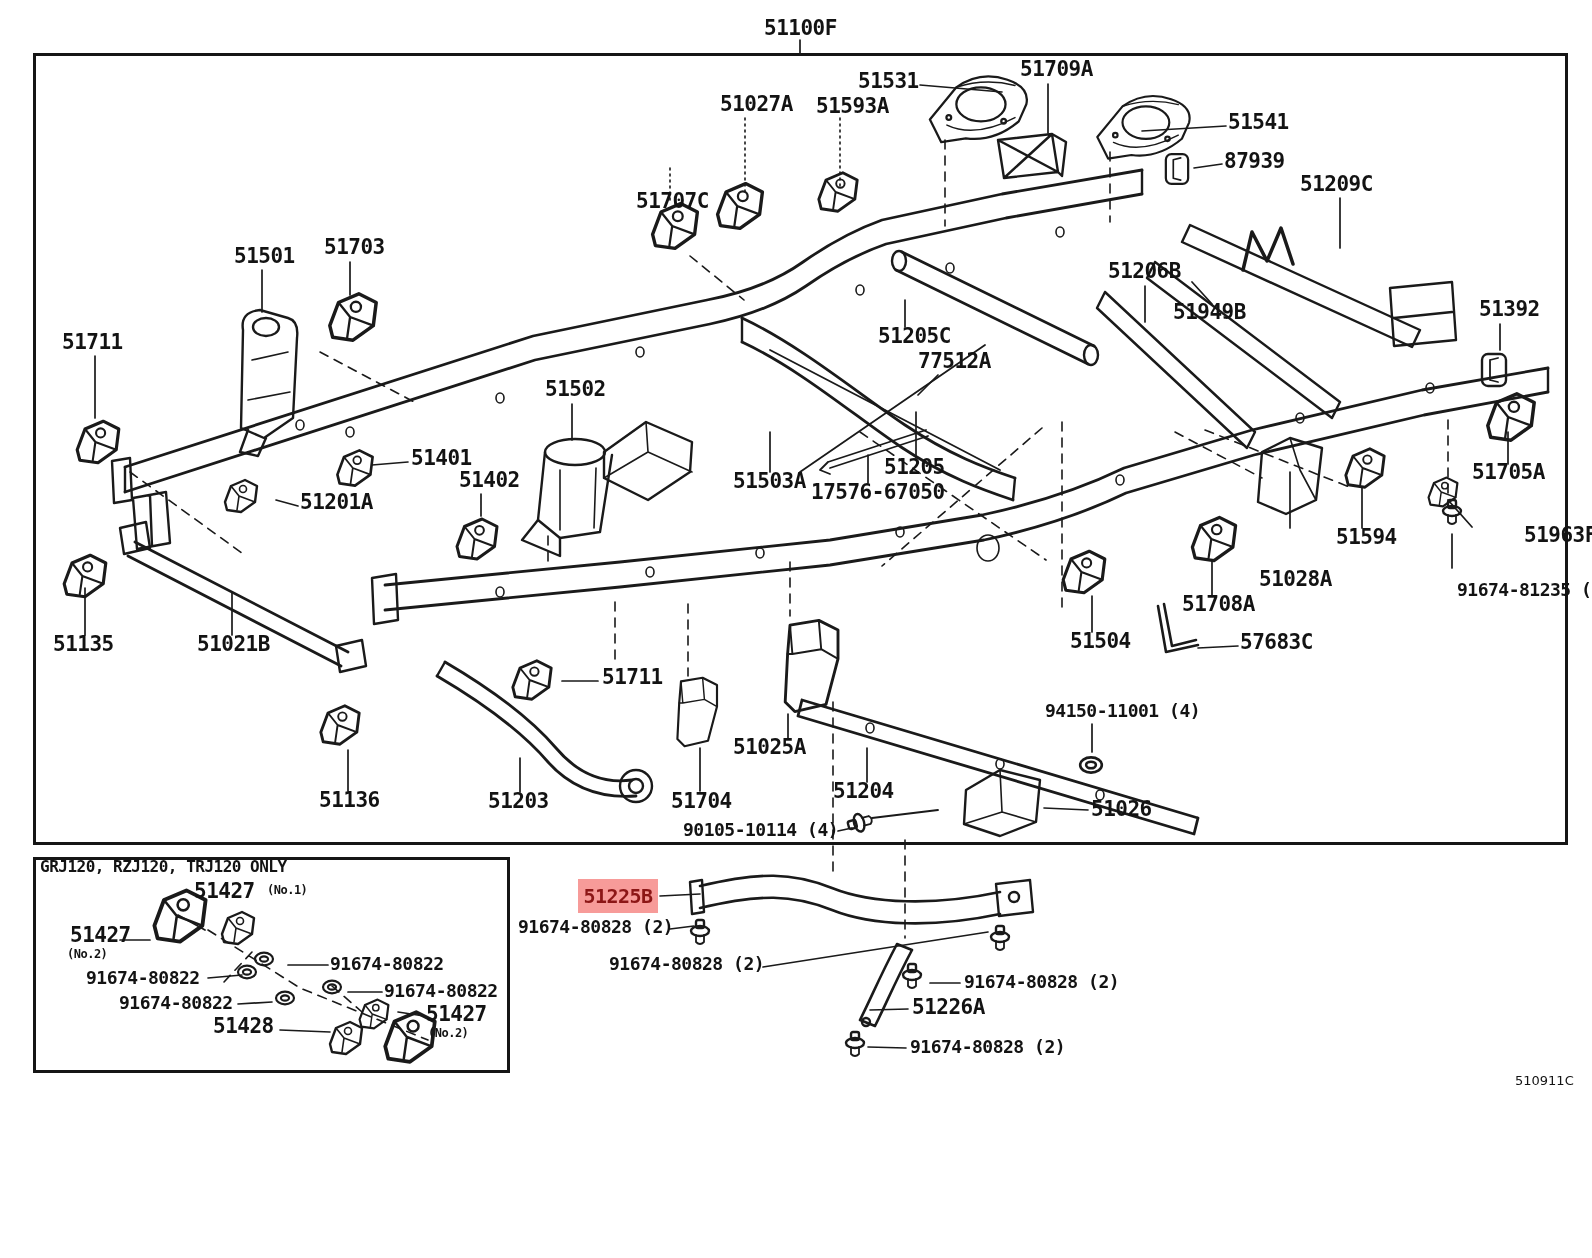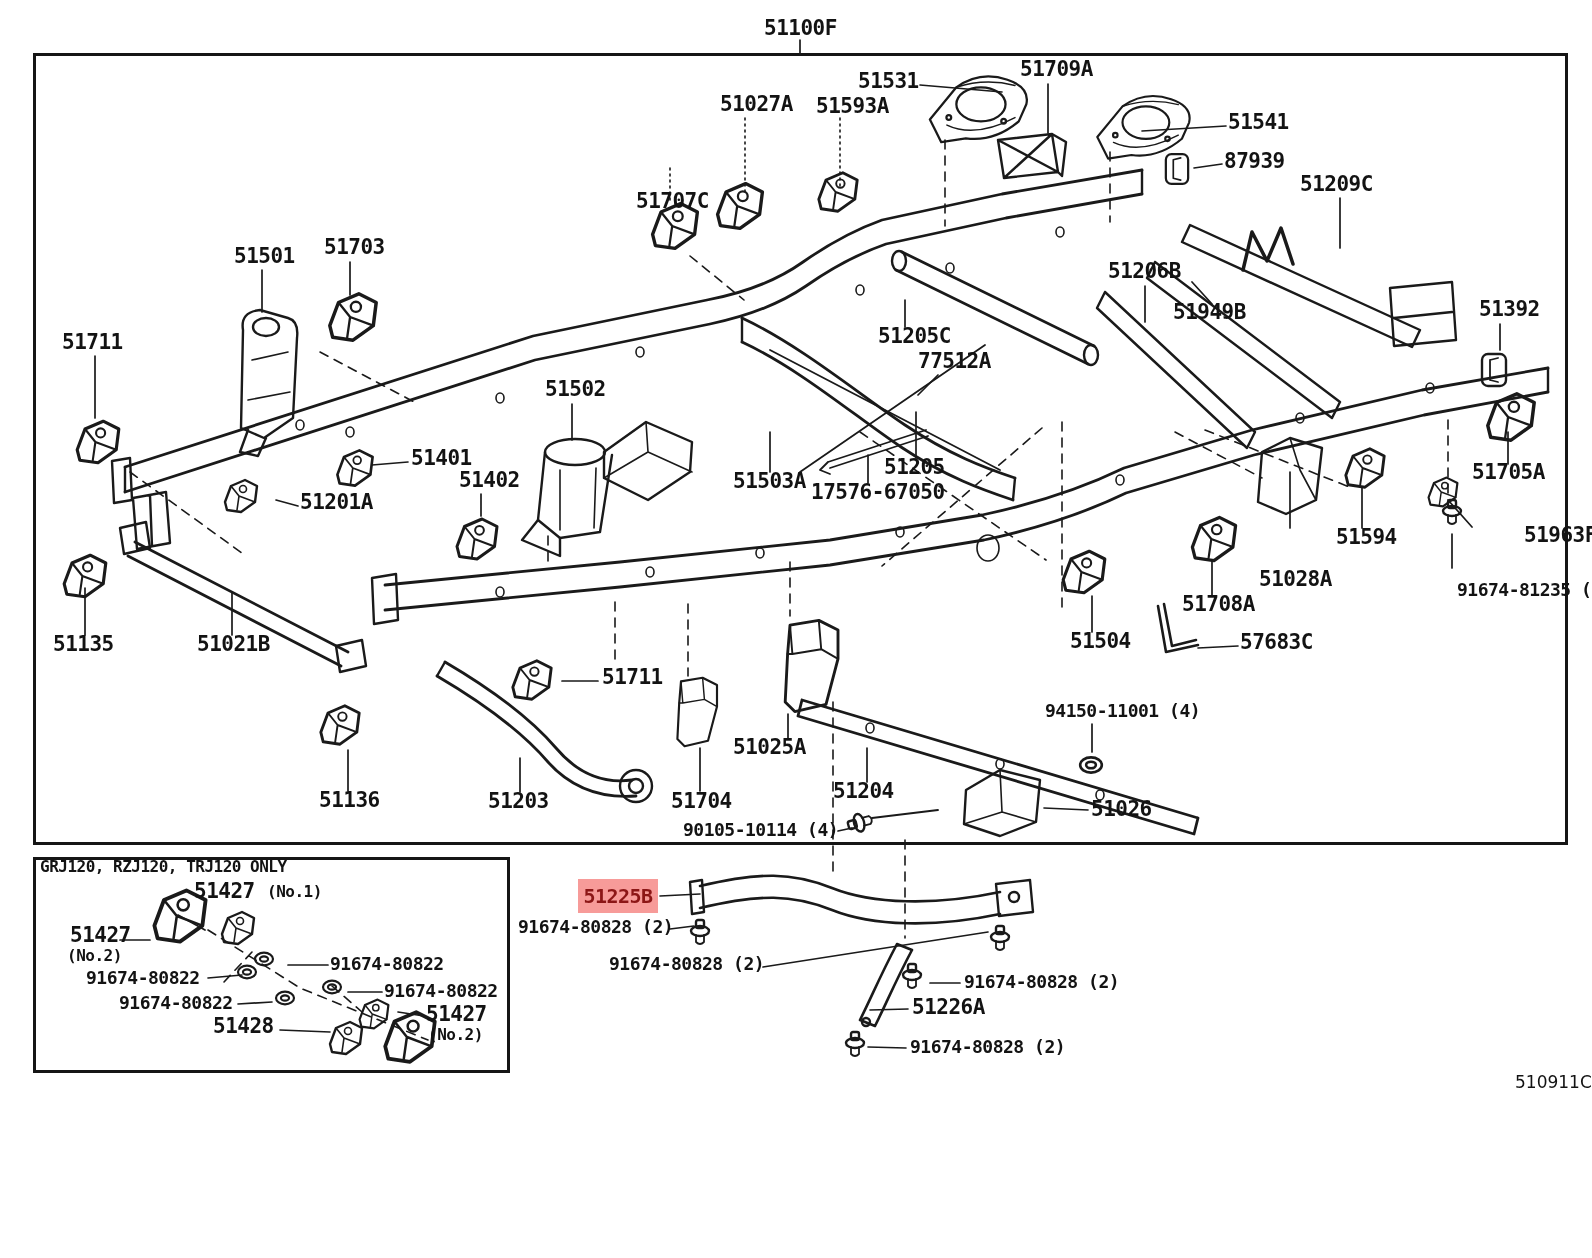--- a/index.html
+++ b/index.html
@@ -7,23 +7,23 @@
         font-family:"DejaVu Sans Mono",monospace;}
   .main-box{position:absolute;left:33px;top:53px;width:1535px;height:792px;
             border:3px solid #151515;box-sizing:border-box;background:transparent;}
   .inset-box{position:absolute;left:33px;top:857px;width:477px;height:216px;
              border:3px solid #151515;box-sizing:border-box;background:transparent;}
   svg.art{position:absolute;left:0;top:0;}
   .lb{position:absolute;color:#131313;line-height:1;white-space:pre;
       font-family:"DejaVu Sans Mono",monospace;font-weight:bold;}
   .lb.lg{font-size:21px;letter-spacing:-0.5px;}
   .lb.sm{font-size:18px;letter-spacing:-0.5px;}
-  .lb.no{font-size:16px;letter-spacing:-0.5px;}
+  .lb.no{font-size:12px;letter-spacing:-0.5px;}
   .lb.hdr{font-size:16px;letter-spacing:-0.5px;}
-  .lb.code{font-family:"DejaVu Sans",sans-serif;font-weight:normal;font-size:17px;}
+  .lb.code{font-family:"DejaVu Sans",sans-serif;font-weight:normal;font-size:13px;}
   .hl{position:absolute;left:578px;top:879px;width:80px;height:34px;
       display:flex;align-items:center;justify-content:center;
       font:bold 20px "DejaVu Sans Mono",monospace;letter-spacing:-0.5px;}
   .banner{position:absolute;left:0;top:1098px;width:1592px;height:160px;}
 </style>
 </head>
 <body>
 
 <div class="page">
 

